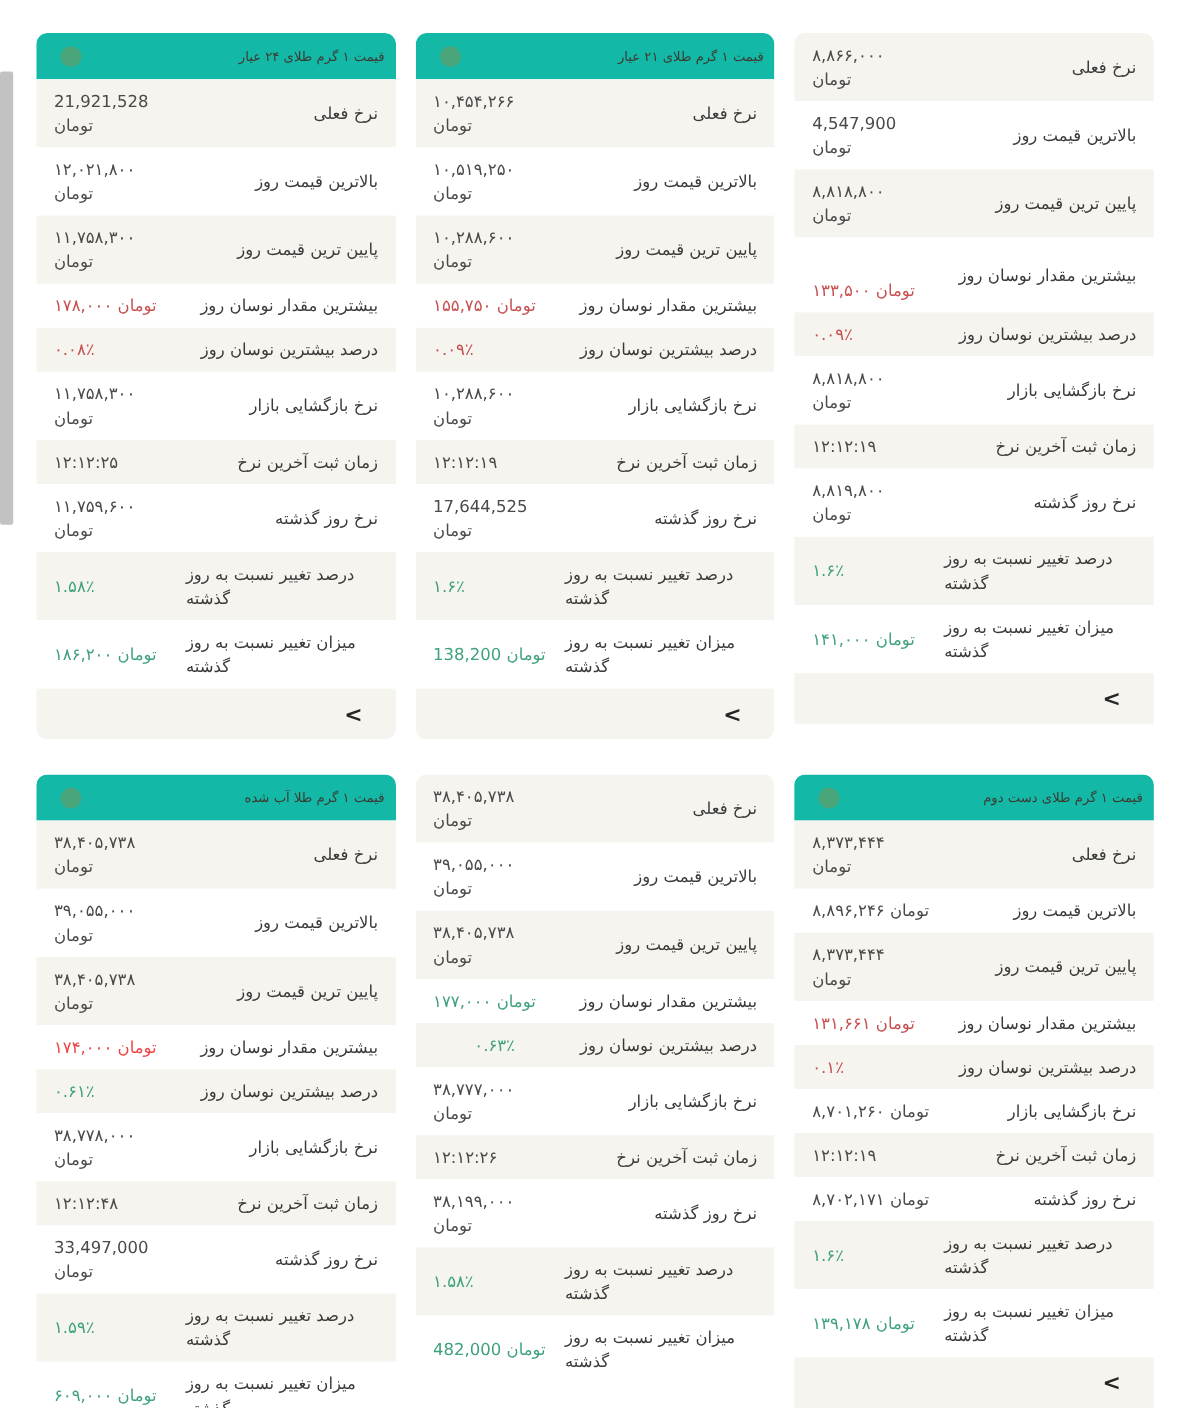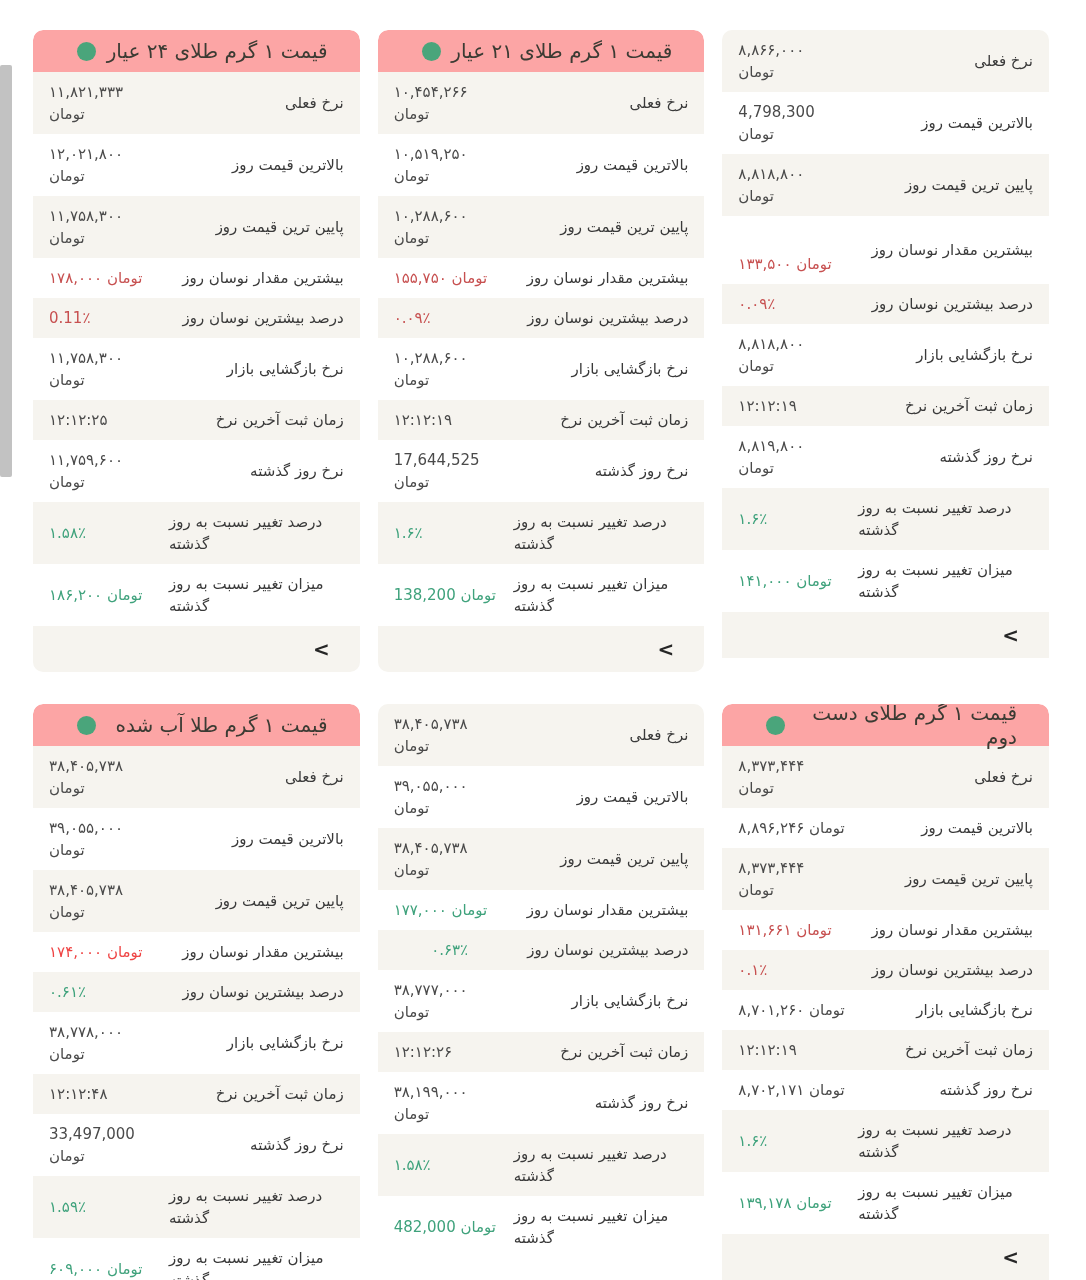--- a/index.html
+++ b/index.html
@@ -16,28 +16,28 @@
     column-gap: 18px;
     row-gap: 32px;
   }
   .card {
     border-radius: 10px;
     overflow: hidden;
     font-size: 15px;
     color: #3f3f3f;
   }
   .card-header {
-    background: #fca5a5;
+    background: #14b8a6;
     height: 42px;
     display: flex;
     align-items: center;
     justify-content: space-between;
-    padding: 0 32px;
+    padding: 0 10px;
     border-radius: 10px 10px 0 0;
-    font-size: 20px;
+    font-size: 12px;
     color: #3b3b33;
   }
   .card-title { text-align: right; }
   .dot {
     width: 19px; height: 19px;
     border-radius: 50%;
     background: #4aa57b;
     margin-left: 12px;
     flex-shrink: 0;
   }
@@ -105,21 +105,21 @@
   <div class="card">
     <div>
   <div class="row">
     <span class="row-label">نرخ فعلی</span>
     <span class="row-value">۸,۸۶۶,۰۰۰
 تومان</span>
   </div>
 
   <div class="row">
     <span class="row-label">بالاترین قیمت روز</span>
-    <span class="row-value">4,798,300 تومان</span>
+    <span class="row-value">4,547,900 تومان</span>
   </div>
 
   <div class="row">
     <span class="row-label">پایین ترین قیمت روز</span>
     <span class="row-value">۸,۸۱۸,۸۰۰
 تومان</span>
   </div>
 
   <div class="row">
     <span class="row-label">بیشترین مقدار نوسان روز</span>
@@ -235,21 +235,21 @@
   </div>
 
   <div class="card">
     <div class="card-header">
       <span class="card-title">قیمت ۱ گرم طلای ۲۴ عیار</span>
       <span class="dot"></span>
     </div>
     <div>
   <div class="row">
     <span class="row-label">نرخ فعلی</span>
-    <span class="row-value">۱۱,۸۲۱,۳۳۳
+    <span class="row-value">21,921,528
 تومان</span>
   </div>
 
   <div class="row">
     <span class="row-label">بالاترین قیمت روز</span>
     <span class="row-value">۱۲,۰۲۱,۸۰۰ تومان</span>
   </div>
 
   <div class="row">
     <span class="row-label">پایین ترین قیمت روز</span>
@@ -257,21 +257,21 @@
 تومان</span>
   </div>
 
   <div class="row">
     <span class="row-label">بیشترین مقدار نوسان روز</span>
     <span class="row-value" style="color: rgb(199, 80, 80);">۱۷۸,۰۰۰ تومان</span>
   </div>
 
   <div class="row">
     <span class="row-label">درصد بیشترین نوسان روز</span>
-    <span class="row-value" style="color: rgb(199, 80, 80);">0.11٪</span>
+    <span class="row-value" style="color: rgb(199, 80, 80);">۰.۰۸٪</span>
   </div>
 
   <div class="row">
     <span class="row-label">نرخ بازگشایی بازار</span>
     <span class="row-value">۱۱,۷۵۸,۳۰۰
 تومان</span>
   </div>
 
   <div class="row">
     <span class="row-label">زمان ثبت آخرین نرخ</span>

